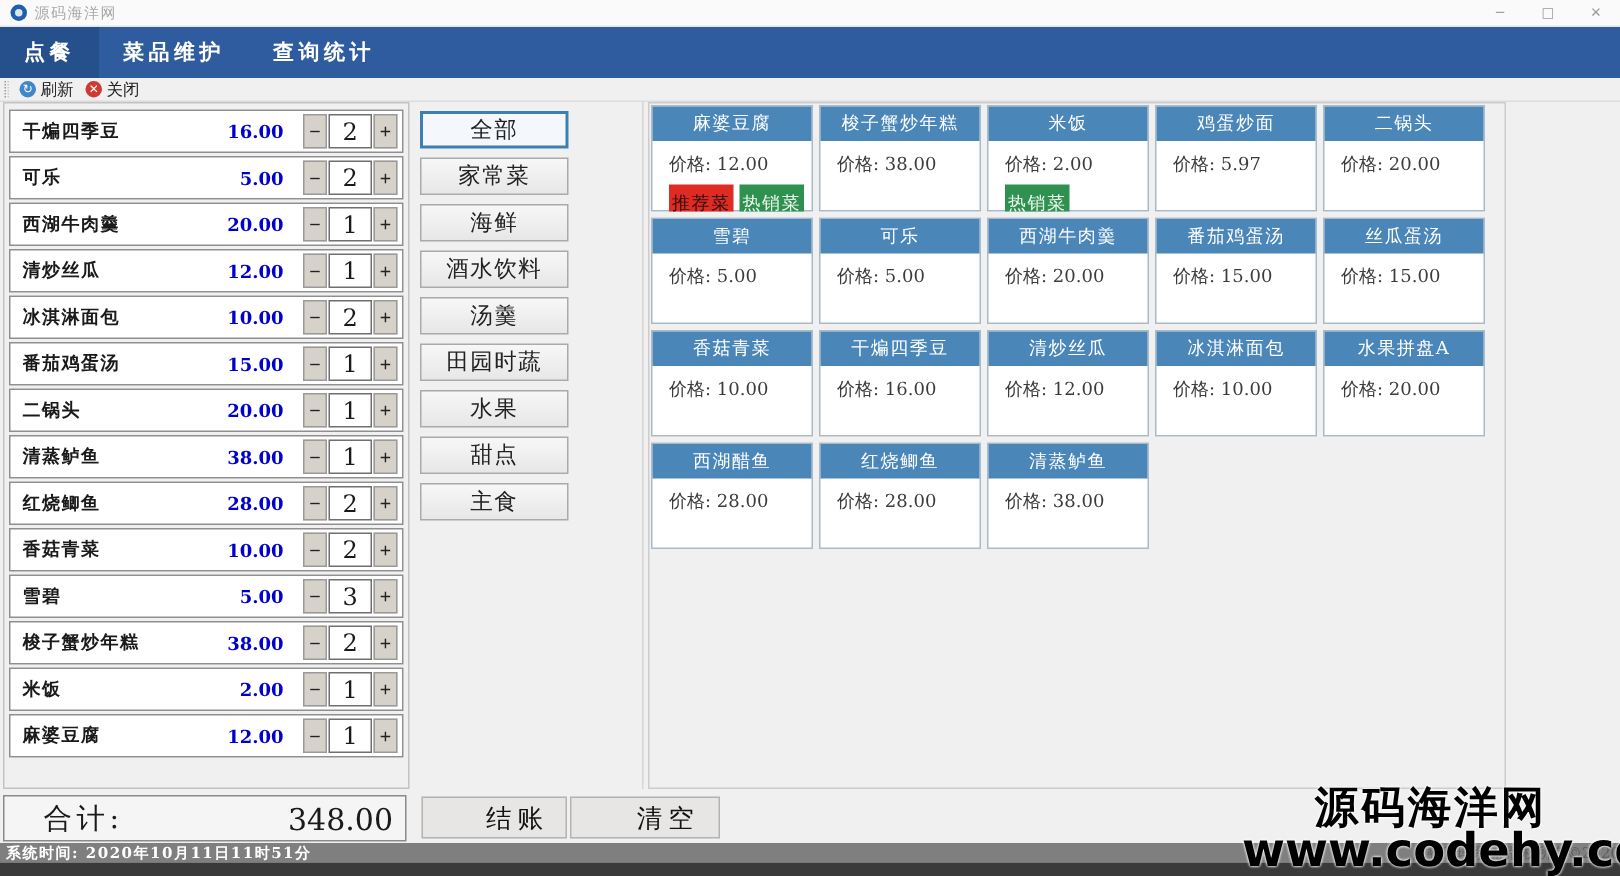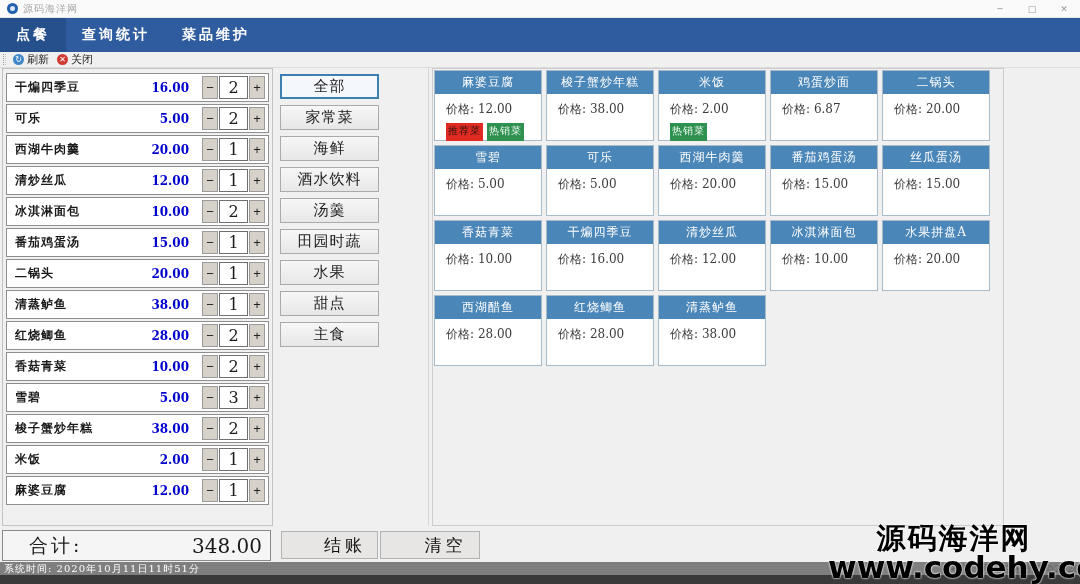--- a/index.html
+++ b/index.html
@@ -70,27 +70,27 @@
   
   .divider { position:absolute; left:428px; top:68px; height:458px; width:1px; background:#d6d6d6; }
   .dish-area { position:absolute; left:432px; top:68px; width:572px; height:458px;
     border:1px solid #cccccc; background:#f0f0f0; padding:1px; }
   .dish-grid { display:flex; flex-wrap:wrap; gap:4px; }
   .dish-card { width:108px; height:71px; background:#fff; border:1px solid #a9bac8; }
   .dish-header { height:23px; background:#4a86b8; color:#fff; font-size:12px; letter-spacing:1px;
     display:flex; align-items:center; justify-content:center; white-space:nowrap; overflow:hidden; }
   .dish-price { margin:7px 0 0 11px; font-size:12px; color:#3c3c3c; }
   .dish-tags { display:flex; gap:4px; margin:5px 0 0 11px; }
-  .tag { font-size:10px; height:18px; line-height:15px; padding:0 2px; letter-spacing:1px; }
+  .tag { font-size:12px; height:18px; line-height:15px; padding:5px 2px; letter-spacing:1px; }
   .tag.red { background:#df2b23; color:#30100e; }
   .tag.green { background:#2e9150; color:#eef8ee; }
   
   .statusbar { position:absolute; left:0; top:562px; width:1080px; height:13px;
     background:#7f7f7f; display:flex; align-items:center; font-size:10px; }
-  .status-left { color:#fff; margin-left:4px; letter-spacing:1px; }
+  .status-left { color:#fff; margin-left:4px; letter-spacing:1px;font-weight:bold; }
   .status-right { margin-left:auto; margin-right:0; color:#5c5c5c; }
   .bottombar { position:absolute; left:0; top:575px; width:1080px; height:9px; background:#3a3a3a; }
   
   .watermark { position:absolute; right:0; bottom:2px; width:252px; text-align:center;
     color:#000; font-weight:bold; z-index:20; line-height:.95;
     font-family:"DejaVu Sans","Liberation Sans",sans-serif;
     text-shadow:0 0 2px #fff, 0 0 2px #fff; }
   .wm1 { font-size:29px; letter-spacing:2px; }
   .wm2 { font-size:31px; letter-spacing:0px; }
 </style>
@@ -102,22 +102,22 @@
   <span class="title-text">源码海洋网</span>
   <div class="win-controls">
     <span class="win-btn">─</span>
     <span class="win-btn">□</span>
     <span class="win-btn">✕</span>
   </div>
 </div>
 
 <div class="menubar">
   <div class="menu-item active">点餐</div>
+  <div class="menu-item">菜品维护</div>
   <div class="menu-item">查询统计</div>
-  <div class="menu-item">菜品维护</div>
 </div>
 
 <div class="toolbar">
   <span class="tb-grip"></span>
   <span class="tool-btn">
     <span class="tool-icon refresh">↻</span>
     <span>刷新</span>
   </span>
   <span class="tool-btn">
     <span class="tool-icon close">✕</span>
@@ -329,21 +329,21 @@
     </div>
     <div class="dish-tags">
           <span class="tag green">热销菜</span>
         </div>
   </div>
 
   <div class="dish-card">
     <div class="dish-header">鸡蛋炒面</div>
     <div class="dish-price">
       <span>价格:</span>
-      <span class="dish-price-value">6.87</span>
+      <span class="dish-price-value">5.97</span>
     </div>
     <div class="dish-tags"></div>
   </div>
 
   <div class="dish-card">
     <div class="dish-header">二锅头</div>
     <div class="dish-price">
       <span>价格:</span>
       <span class="dish-price-value">20.00</span>
     </div>

